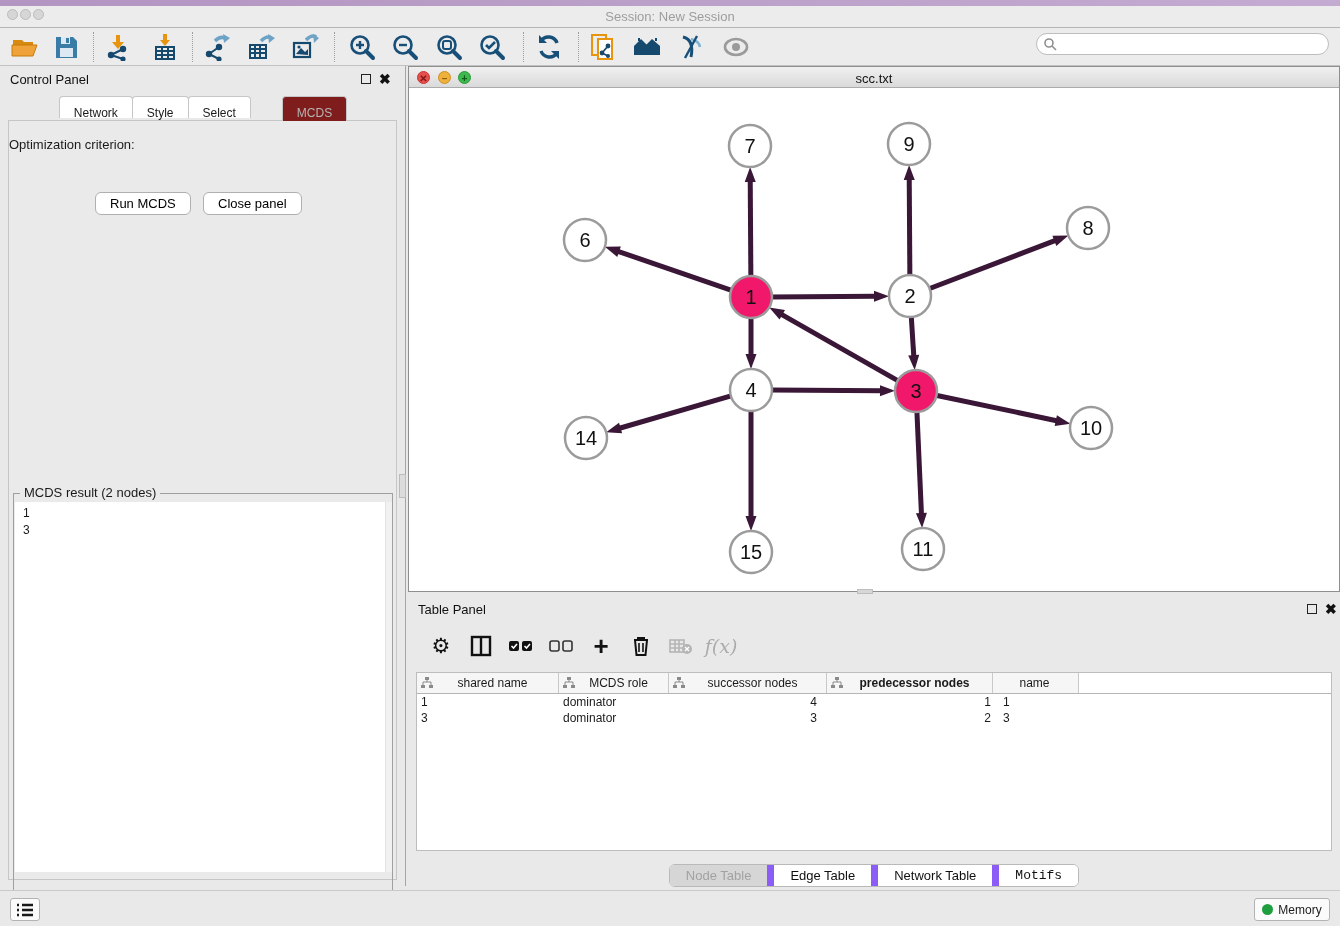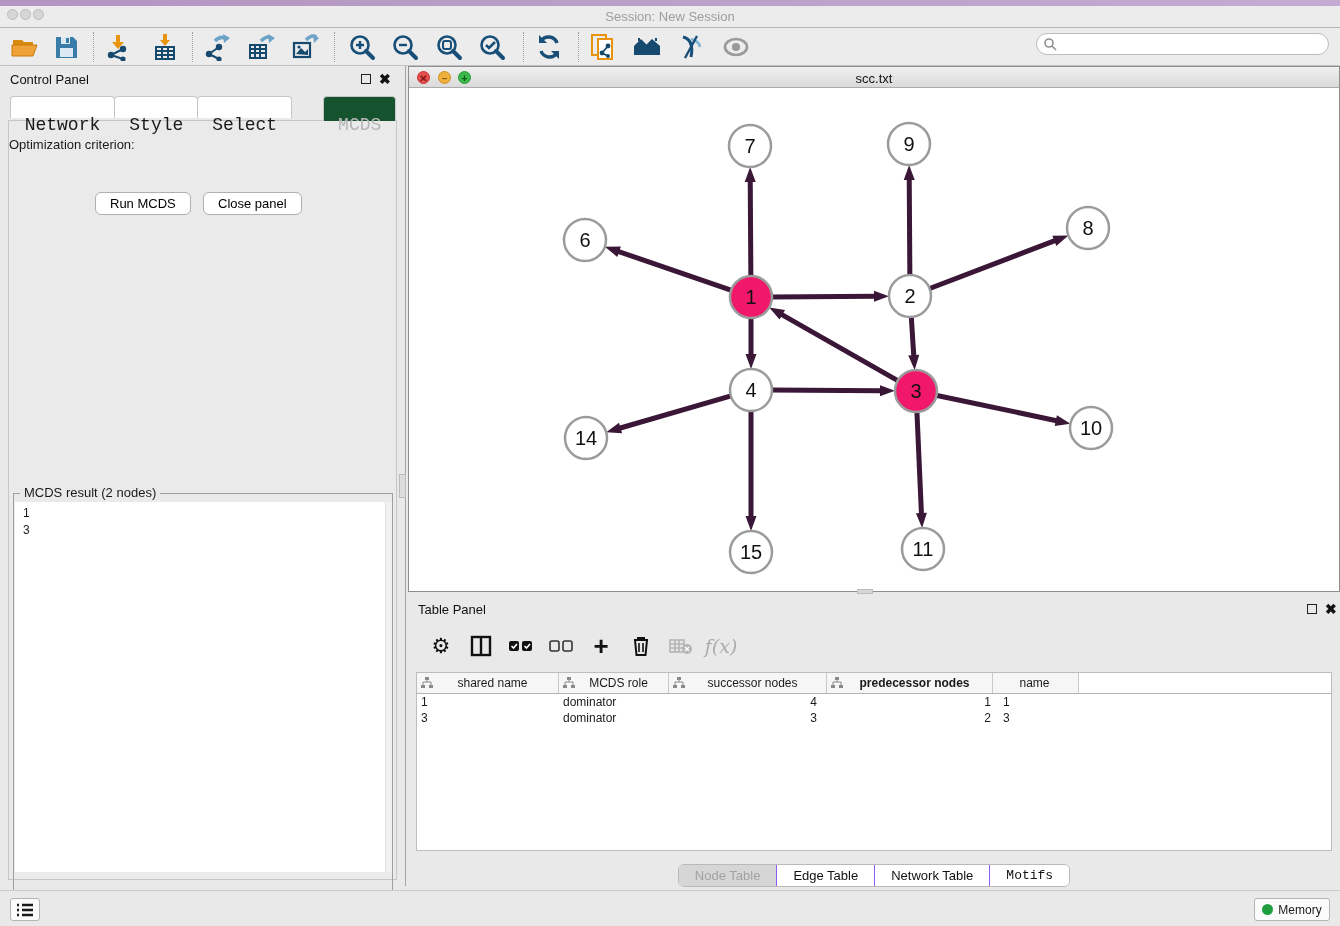--- a/index.html
+++ b/index.html
@@ -30,24 +30,24 @@
 
   
   .control-panel { position:absolute; left:0; top:66px; width:406px; height:820px;
     background:#e9e9e9; border-right:1px solid #a5a5a5; }
   .panel-header { position:relative; height:26px; }
   .panel-header .ph-title { position:absolute; left:10px; top:6px; font-size:13px; color:#111; }
   .ph-float { position:absolute; width:10px; height:10px; border:1.5px solid #222; top:8px; }
   .ph-close { position:absolute; top:5px; font-size:14px; font-weight:bold; color:#111; }
   .cp-tabs { position:absolute; left:0; top:30px; width:100%; display:flex;
     justify-content:center; }
-  .cp-tab { height:22px; padding:18px 14px 0 14px; font-size:18px; background:#fff;
+  .cp-tab { height:22px; padding:9px 14px 0 14px; font-size:12px; background:#fff;
     border:1px solid #c6c6c6; border-bottom:none; border-radius:4px 4px 0 0;
-    margin-right:-1px; position:relative; z-index:2;font-family:Liberation Mono, monospace; }
-  .cp-tab.selected { background:#14532d; color:#b5b5b5; z-index:3; height:25px;margin-left:32px; }
+    margin-right:-1px; position:relative; z-index:2; }
+  .cp-tab.selected { background:#7f1d1d; color:#b5b5b5; z-index:3; height:25px;margin-left:32px; }
   .cp-inner { position:absolute; left:8px; top:54px; width:389px; height:760px;
     background:#eaeaea; border:1px solid #c6c6c6; }
   .opt-label { position:absolute; left:0; top:16px; width:100%; text-align:left; font-size:13px; }
   .criterion { position:absolute; left:36px; top:39px; width:308px; height:22px;
     background:#fff; border:1px solid #b2b2b2; border-radius:5px; font-size:13px;
     display:flex; align-items:center; padding-left:10px; }
   .criterion .chevrons { position:absolute; right:7px; top:3px; display:flex;
     flex-direction:column; gap:2px; }
   .chev-up { width:0; height:0; border-left:4px solid transparent; border-right:4px solid transparent;
     border-bottom:5px solid #555; }
@@ -96,21 +96,21 @@
   .thead { display:flex; height:21px; border-bottom:1px solid #b5b5b5; }
   .th { display:flex; align-items:center; background:#f6f6f6;
     border-right:1px solid #c9c9c9; font-size:12px; padding-left:4px; }
   .th .th-label { flex:1; text-align:center; padding-right:6px; }
   .tr { display:flex; height:16px; font-size:12px; align-items:center; }
   .td { overflow:hidden; white-space:nowrap; }
   .tp-tabs { position:absolute; left:0; top:268px; width:932px; display:flex; justify-content:center; }
   .tp-tabgroup { display:flex; border:1px solid #b9b9b9; border-radius:6px; overflow:hidden;
     background:#fff; }
   .tp-tab { height:21px; padding:3px 16px 0 16px; font-size:13px; font-weight:500;
-    border-right:1px solid #8b5cf6; background:#fff; color:#111; }
+    border-right:7px solid #8b5cf6; background:#fff; color:#111; }
   .tp-tab:last-child { border-right:none;font-family:Liberation Mono, monospace; }
   .tp-tab.selected { background:#d6d6d6; color:#a2a2a2; }
 
   
   .statusbar { position:absolute; left:0; top:890px; width:1340px; height:36px;
     background:#e9e9e9; border-top:1px solid #cacaca; }
   .sb-listbtn { position:absolute; left:10px; top:7px; width:30px; height:23px;
     background:#fbfbfb; border:1px solid #b3b3b3; border-radius:3px;
     display:flex; align-items:center; justify-content:center; }
   .sb-memory { position:absolute; right:10px; top:7px; width:76px; height:23px;

